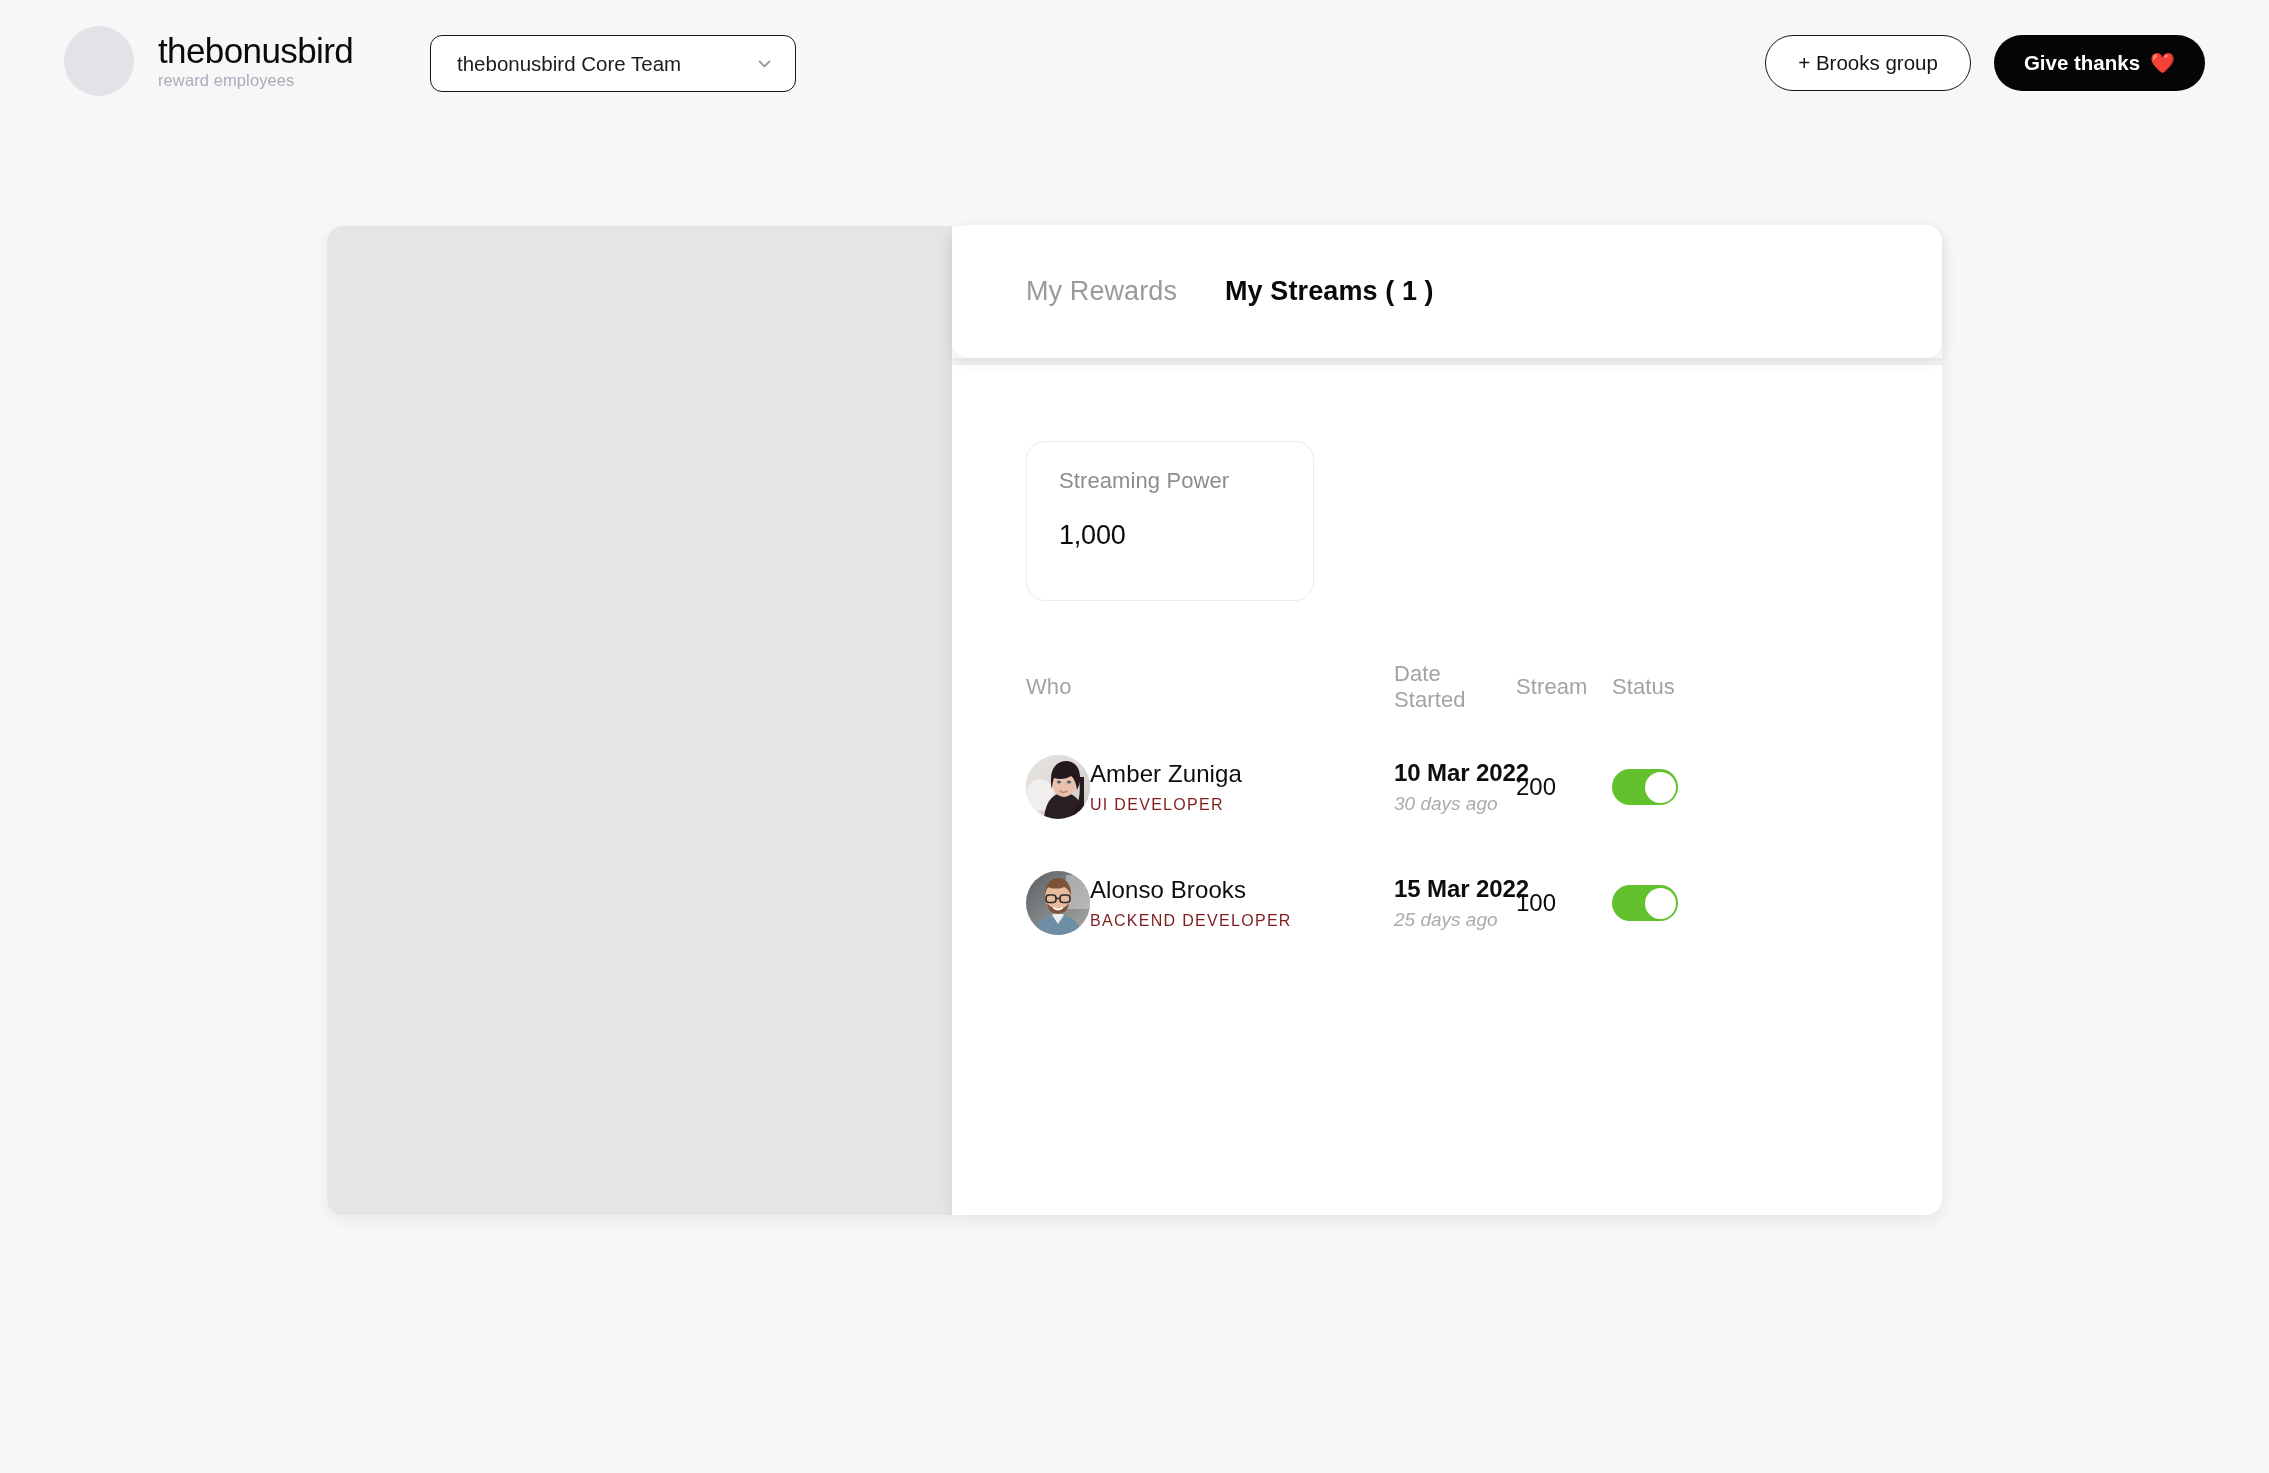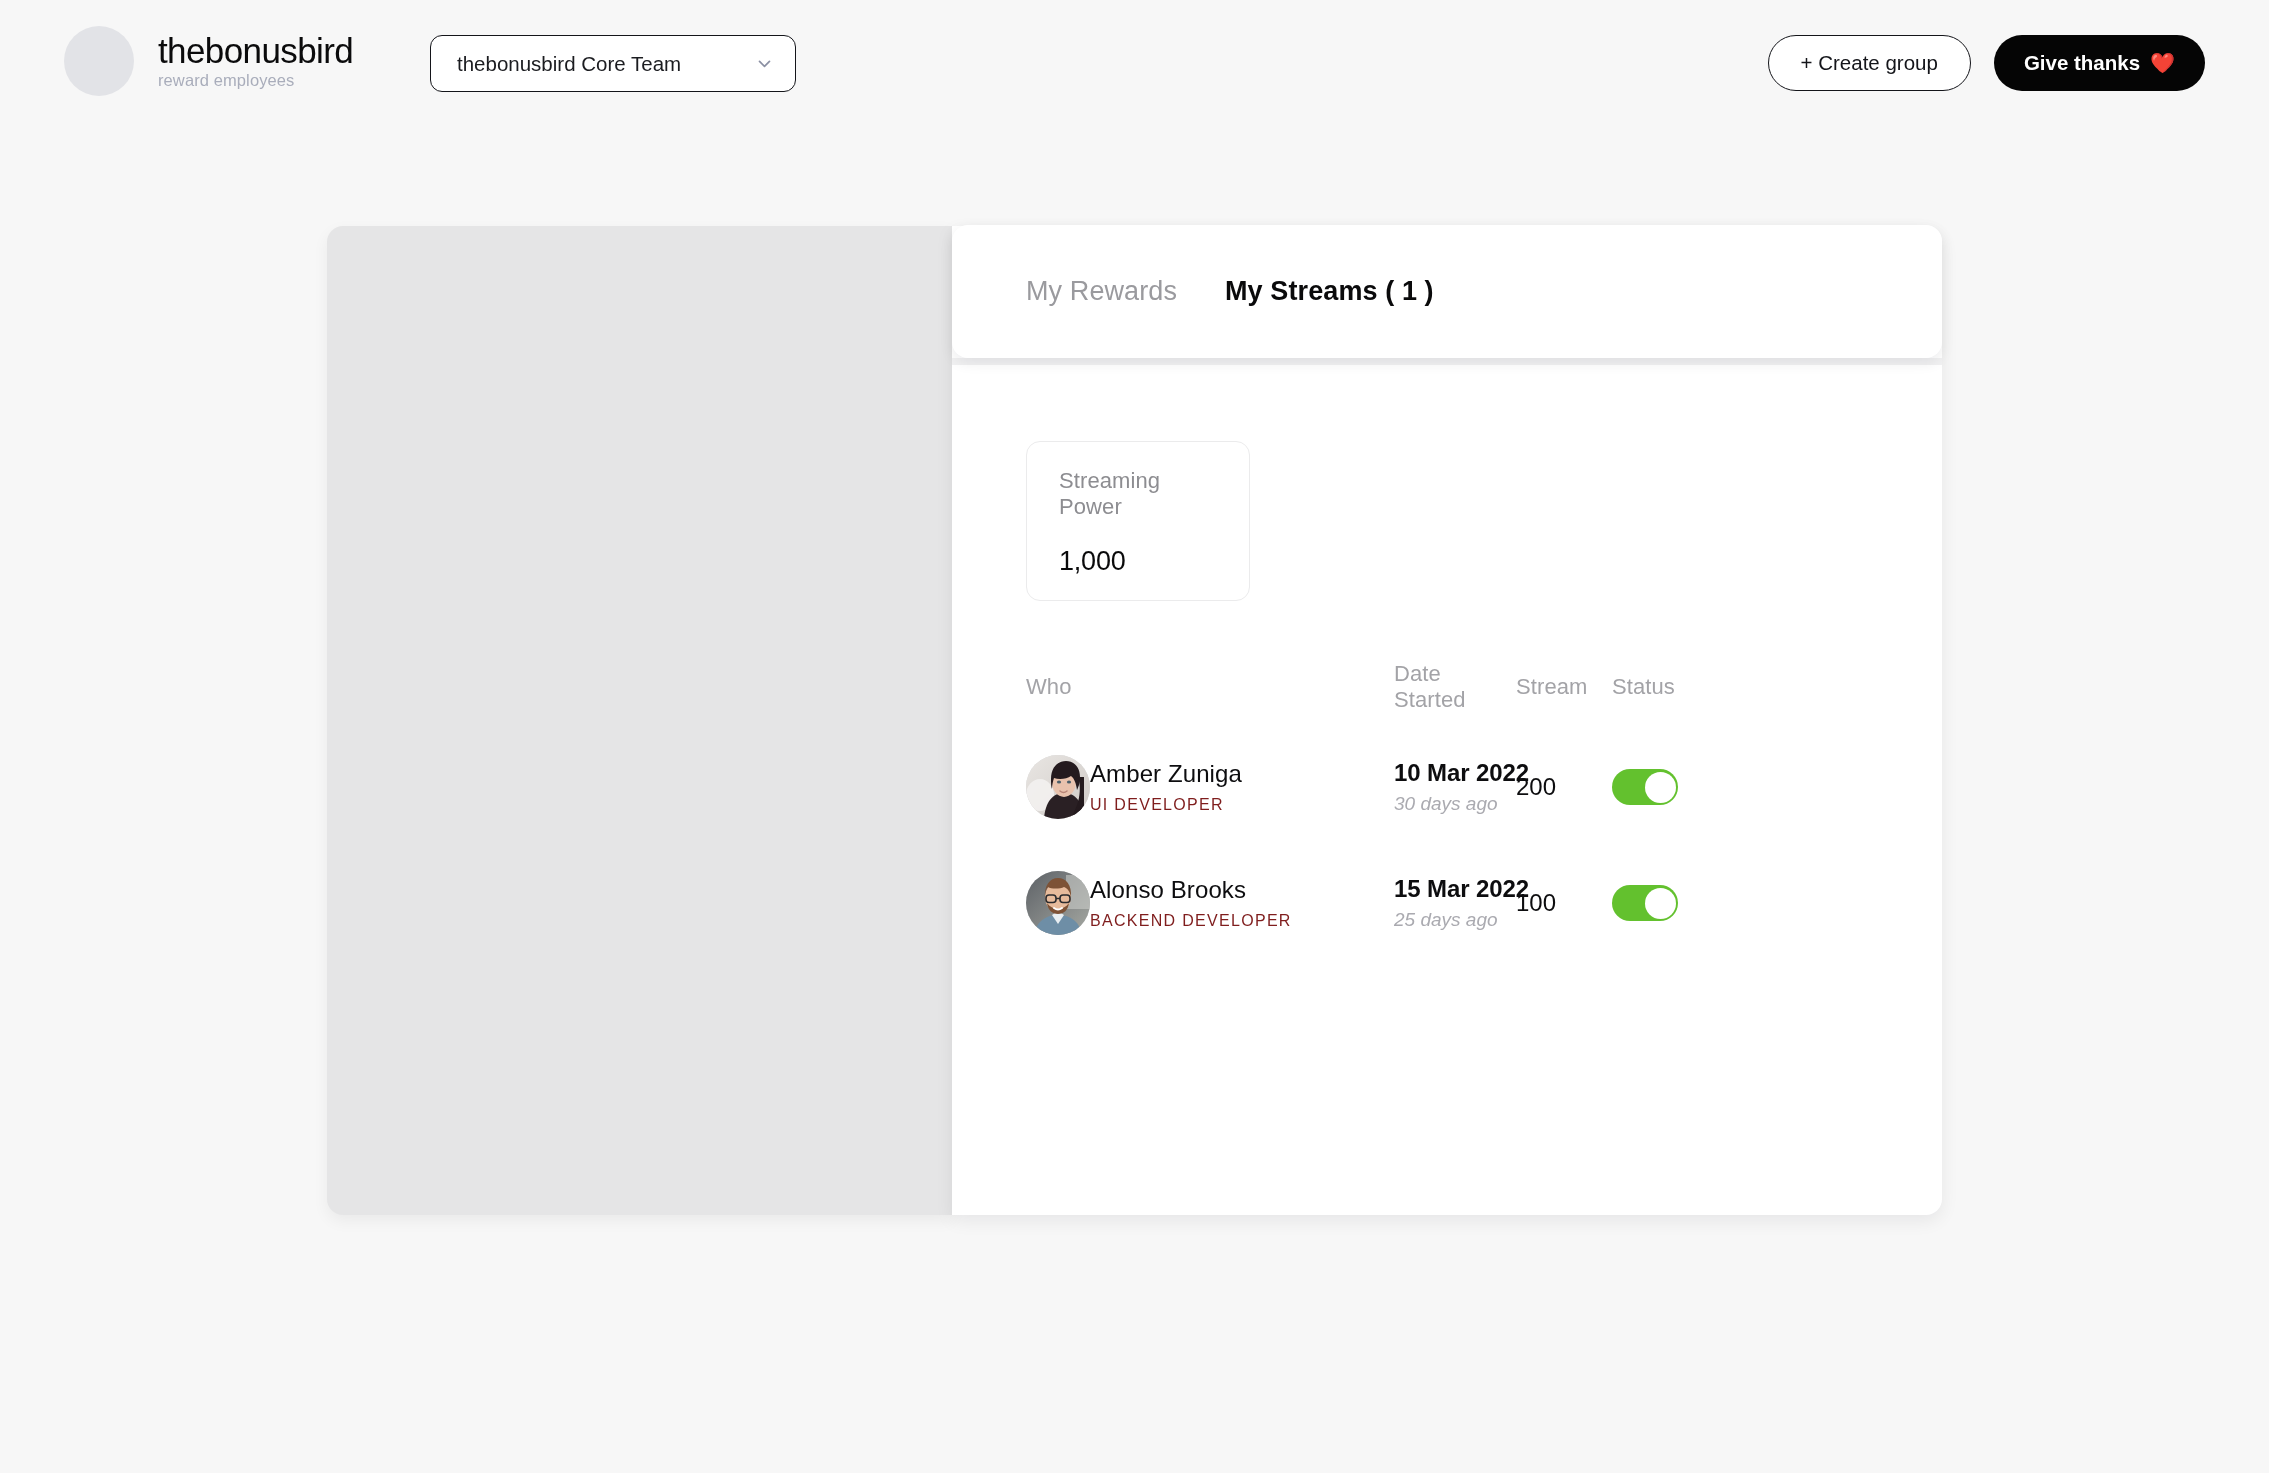--- a/index.html
+++ b/index.html
@@ -192,21 +192,21 @@
     gap: 32px;
     align-items: stretch;
   }
   .stat-card {
     border: 1.4px solid #ebebec;
     border-radius: 14px;
     background: #fff;
     height: 160px;
     padding: 26px 28px 0 32px;
   }
-  .stat-card.power { width: 224px; }
+  .stat-card.power { width: 288px; border-radius: 19px; }
   .stat-card.usage { width: 554px; flex: 0 0 auto; }
 
   .stat-label {
     font-size: 22px;
     color: #8d8d91;
     letter-spacing: 0.1px;
   }
   .stat-value {
     font-size: 27px;
     font-weight: 400;
@@ -342,21 +342,21 @@
     <div class="team-select">
       <span class="team-select-label">thebonusbird Core Team</span>
       <span class="chev">
         <svg viewBox="0 0 24 24" fill="none" stroke="currentColor" stroke-width="2.4" stroke-linecap="round" stroke-linejoin="round">
             <polyline points="5 9 12 16 19 9"></polyline>
           </svg>
       </span>
     </div>
 
     <div class="topbar-actions">
-      <div class="btn btn-outline">+ Create group</div>
+      <div class="btn btn-outline">+ Brooks group</div>
       <div class="btn btn-dark">
         <span>Give thanks</span>
         <span class="heart">❤️</span>
       </div>
     </div>
 
   </div>
 
   <div class="left-panel"></div>
   <div class="right-panel"></div>

